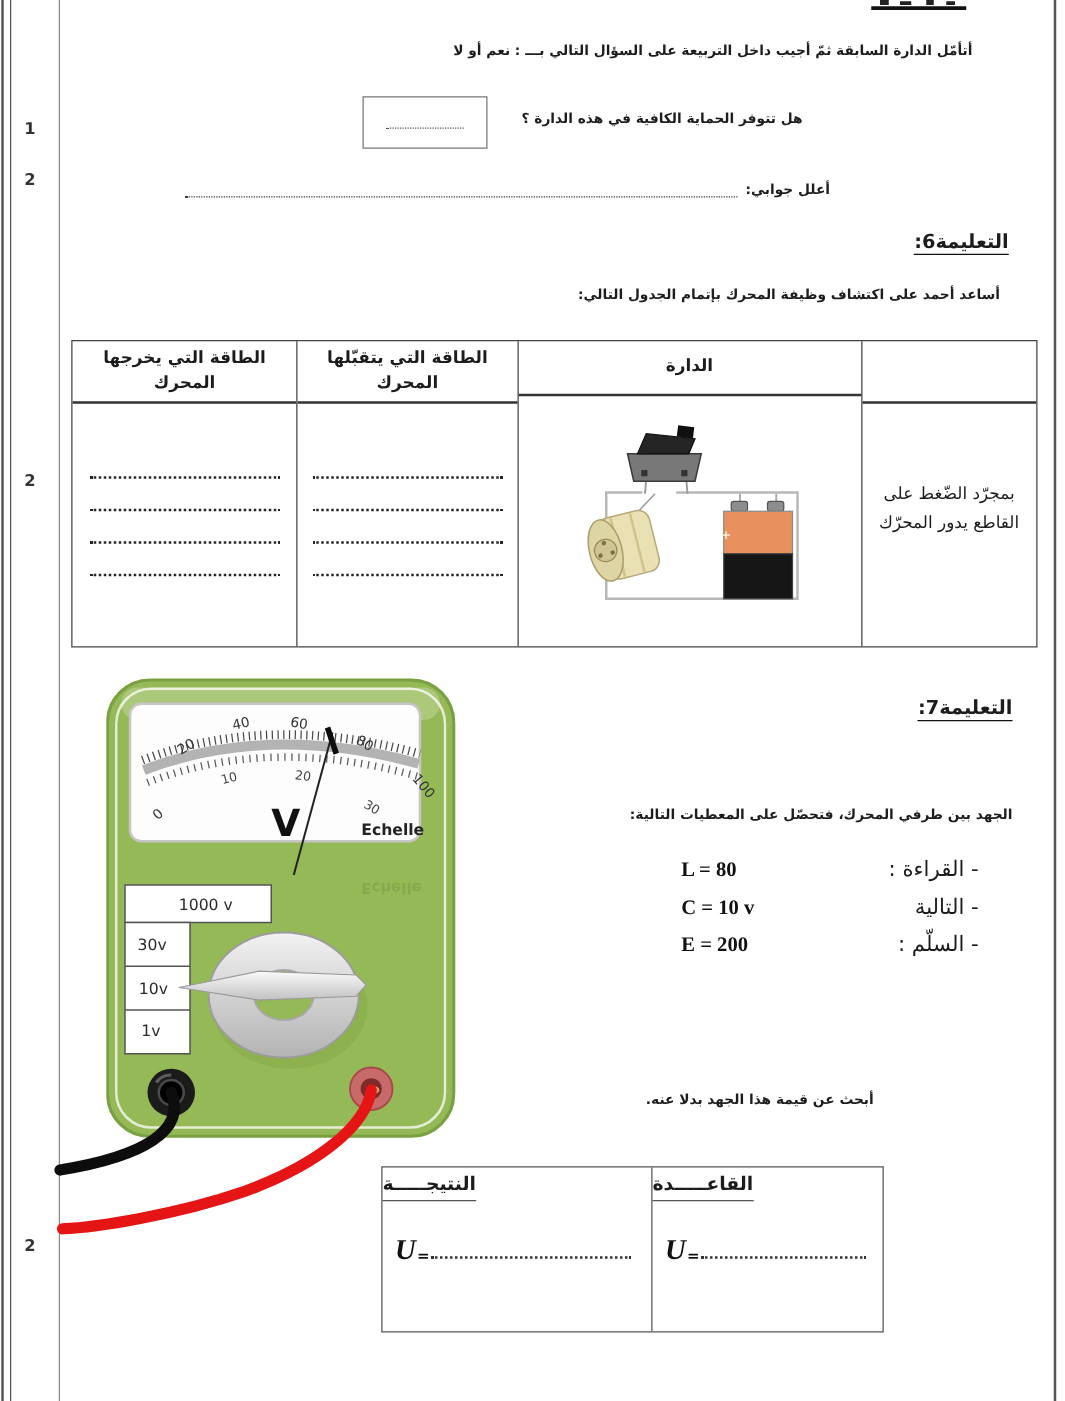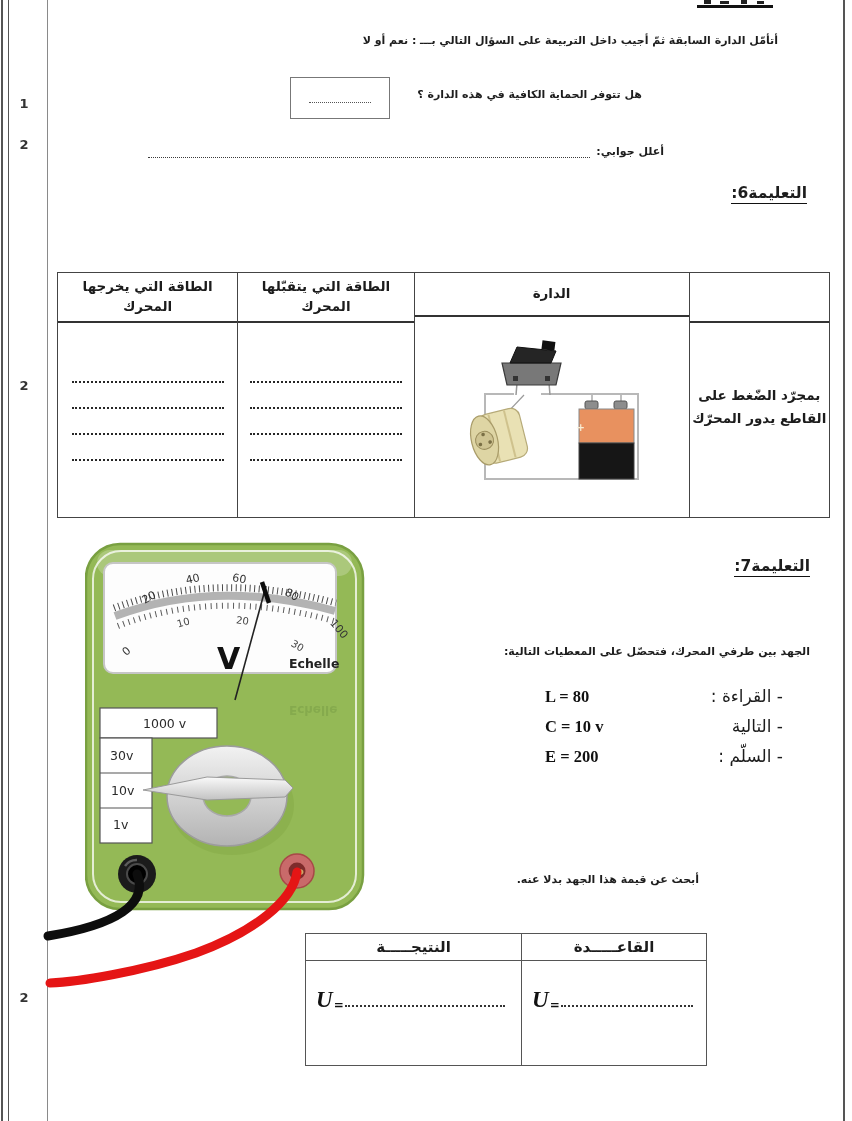--- a/index.html
+++ b/index.html
@@ -26,30 +26,30 @@
   .t1{position:absolute;left:57px;top:272px;width:773px;height:246px;display:flex;direction:rtl;
       border:1.6px solid #444;box-sizing:border-box;}
   .t1col{display:flex;flex-direction:column;box-sizing:border-box;}
   .t1col + .t1col{border-left:none;border-right:1.5px solid #444;}
   .t1head{height:50px;border-bottom:2.8px solid #333;display:flex;align-items:center;justify-content:center;
           text-align:center;font-size:13.5px;font-weight:700;direction:rtl;line-height:1.45;box-sizing:border-box;}
   .t1body{flex:1;position:relative;box-sizing:border-box;}
   .dotcol{display:flex;flex-direction:column;align-items:center;padding-top:58px;}
   .dotcol .dots-bold{width:152px;margin-bottom:24px;}
   .rowlabel{display:flex;align-items:center;justify-content:center;text-align:center;height:100%;
-            font-size:13.5px;font-weight:700;direction:rtl;line-height:1.7;padding-bottom:26px;box-sizing:border-box;}
+            font-size:13.5px;font-weight:400;direction:rtl;line-height:1.7;padding-bottom:26px;box-sizing:border-box;}
   
   .datarows{position:absolute;left:545px;top:686px;width:238px;direction:rtl;}
   .datarow{display:flex;justify-content:space-between;align-items:baseline;height:30px;}
   .datarow .lbl{font-size:17px;font-weight:400;text-align:right;}
   .datarow .val{direction:ltr;font-family:"Liberation Serif","DejaVu Serif",serif;font-weight:700;font-size:16.5px;color:#111;}
   
   .t2{position:absolute;left:305px;top:933px;width:402px;height:133px;border:1.4px solid #555;
       display:flex;direction:rtl;box-sizing:border-box;}
-  .t2col{display:flex;flex-direction:column;box-sizing:border-box;}
+  .t2col{display:flex;flex-direction:column;box-sizing:border-box;align-items:flex-end;}
   .t2col + .t2col{border-right:1.4px solid #555;}
   .t2head{height:26px;border-bottom:1.5px solid #555;display:flex;align-items:center;justify-content:center;
           font-size:15px;font-weight:700;direction:rtl;}
   .t2body{flex:1;display:flex;align-items:flex-start;padding:26px 14px 0 10px;direction:ltr;}
   .uline{display:flex;align-items:baseline;}
   .uline .u{font-family:"Liberation Serif","DejaVu Serif",serif;font-style:italic;font-weight:700;font-size:23px;color:#111;}
   .uline .eq{font-size:12px;font-weight:700;margin:0 1px 0 1px;position:relative;top:2px;color:#111;}
   .uline .dots{height:10px;border-bottom:2px dotted #333;}
   
   .cutbar{position:absolute;left:697px;top:5px;width:76px;height:3px;background:#111;}
@@ -83,20 +83,21 @@
     <span class="dots"></span>
   </div>
   <div class="abs ar" style="right:210px;top:88px;">هل تتوفر الحماية الكافية في هذه الدارة ؟</div>
 
   <div class="justify-row">
     <span class="ar">أعلل جوابي:</span>
     <span class="dots"></span>
   </div>
 
   <div class="abs ar heading" style="right:45px;top:184px;">التعليمة6:</div>
+  <div class="abs ar" style="right:52px;top:229px;">أساعد أحمد على اكتشاف وظيفة المحرك بإتمام الجدول التالي:</div>
 
   <div class="t1">
 
     <div class="t1col" style="width:140px;">
       <div class="t1head"></div>
       <div class="t1body">
         <div class="rowlabel">بمجرّد الضّغط على القاطع يدور المحرّك</div>
       </div>
     </div>
 

